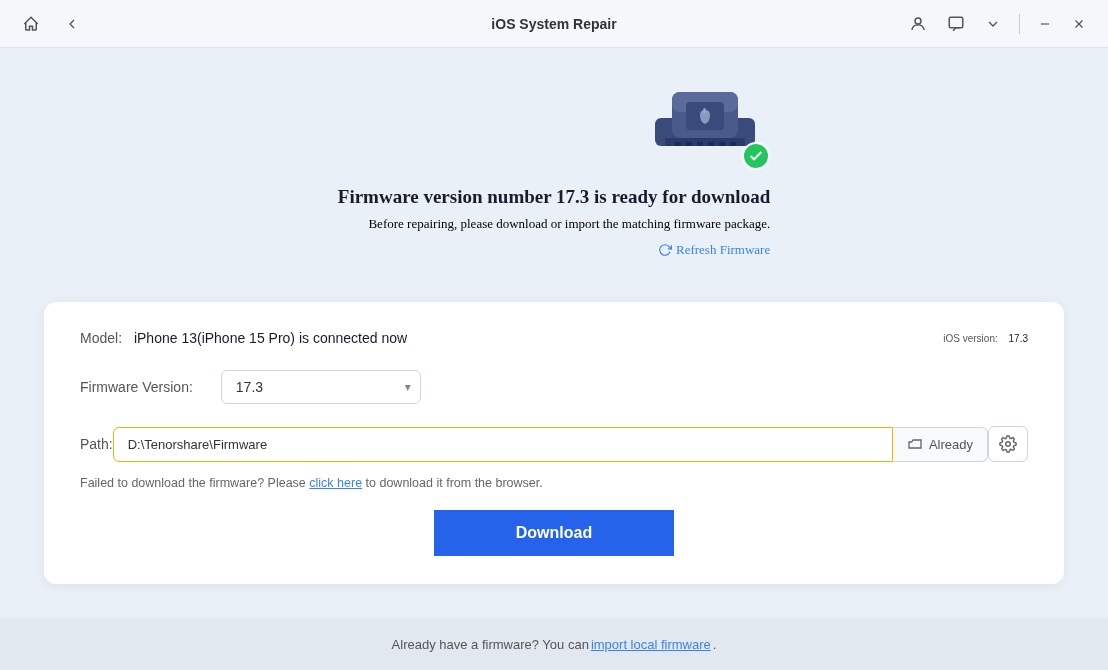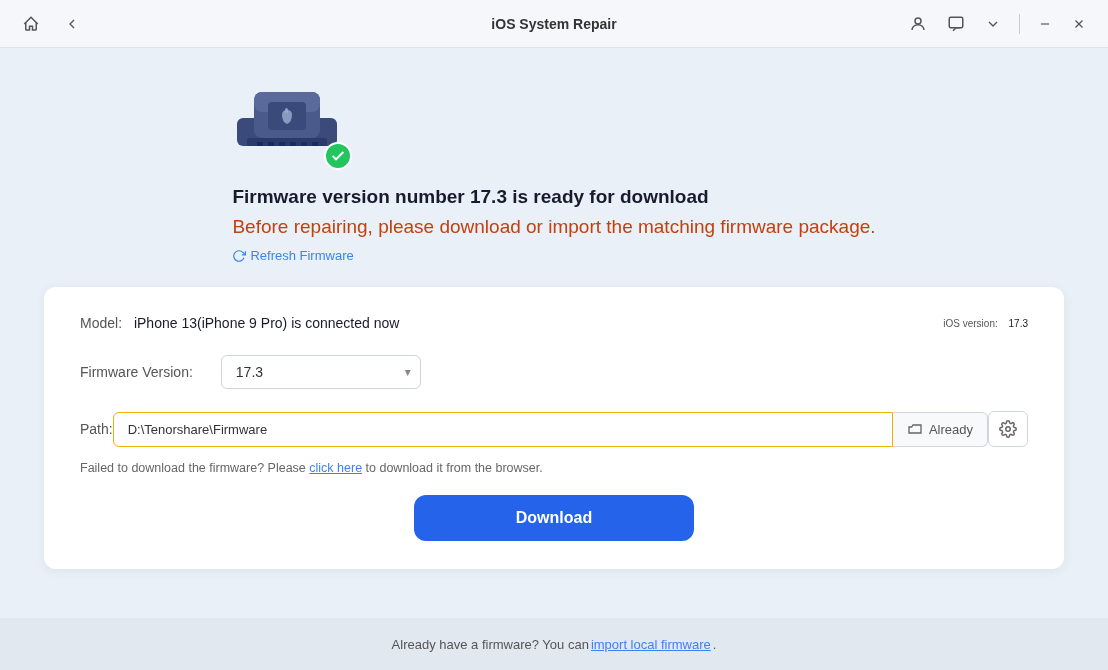--- a/index.html
+++ b/index.html
@@ -69,22 +69,23 @@
       flex-direction: column;
       align-items: center;
       padding: 32px 40px 0;
       overflow: hidden;
     }
 
     
     .hero {
       display: flex;
       flex-direction: column;
-      align-items: flex-start;
-      margin-bottom: 24px;
+      align-items: flex-end;
+      margin-bottom: 16px;
+      font-family: Liberation Serif, serif;
     }
 
     
     .device-icon-wrapper {
       position: relative;
       width: 120px;
       height: 90px;
       margin-bottom: 16px;
     }
     .device-chip {
@@ -106,22 +107,22 @@
     }
 
     .hero-title {
       font-size: 19px;
       font-weight: 700;
       color: #1a1a2e;
       margin-bottom: 8px;
       text-align: center;
     }
     .hero-subtitle {
-      font-size: 19px;
-      color: #c2410c;
+      font-size: 13px;
+      color: #000000;
       margin-bottom: 10px;
       text-align: center;
     }
     .refresh-link {
       font-size: 13px;
       color: #3b82f6;
       cursor: pointer;
       display: flex;
       align-items: center;
       gap: 4px;
@@ -130,20 +131,21 @@
 
     
     .card {
       background: white;
       border-radius: 12px;
       padding: 28px 36px;
       width: 100%;
       max-width: 1020px;
       box-shadow: 0 2px 12px rgba(0,0,0,0.06);
       margin-bottom: 0;
+      margin-top: 28px;
     }
 
     .card-row {
       display: flex;
       align-items: center;
       justify-content: space-between;
       margin-bottom: 24px;
     }
     .card-row-left {
       display: flex;
@@ -262,26 +264,26 @@
       margin-bottom: 20px;
     }
     .help-link {
       color: #3b82f6;
       cursor: pointer;
       text-decoration: underline;
     }
 
     .download-btn {
       display: block;
-      width: 280px;
+      width: 240px;
       margin: 0 auto;
       background: #2563eb;
       color: white;
       border: none;
-      border-radius: 12px;
+      border-radius: 0;
       padding: 14px 0;
       font-size: 16px;
       font-weight: 600;
       cursor: pointer;
       text-align: center;
     }
 
     
     .footer {
       background: #e2e8f0;
@@ -398,21 +400,21 @@
       <span>Refresh Firmware</span>
     </a>
   </div>
 
   <div class="card">
 
     <div class="card-row">
       <div class="card-row-left">
         <span class="label-text">Model:</span>
         <span>&nbsp;</span>
-        <span class="value-text">iPhone 13(iPhone 9 Pro) is connected now</span>
+        <span class="value-text">iPhone 13(iPhone 15 Pro) is connected now</span>
       </div>
       <div class="card-row-right">
         <span class="label-text">iOS version:</span>
         <span>&nbsp;</span>
         <span class="value-text">17.3</span>
       </div>
     </div>
 
     <div class="firmware-row">
       <span class="firmware-label">Firmware Version:</span>

